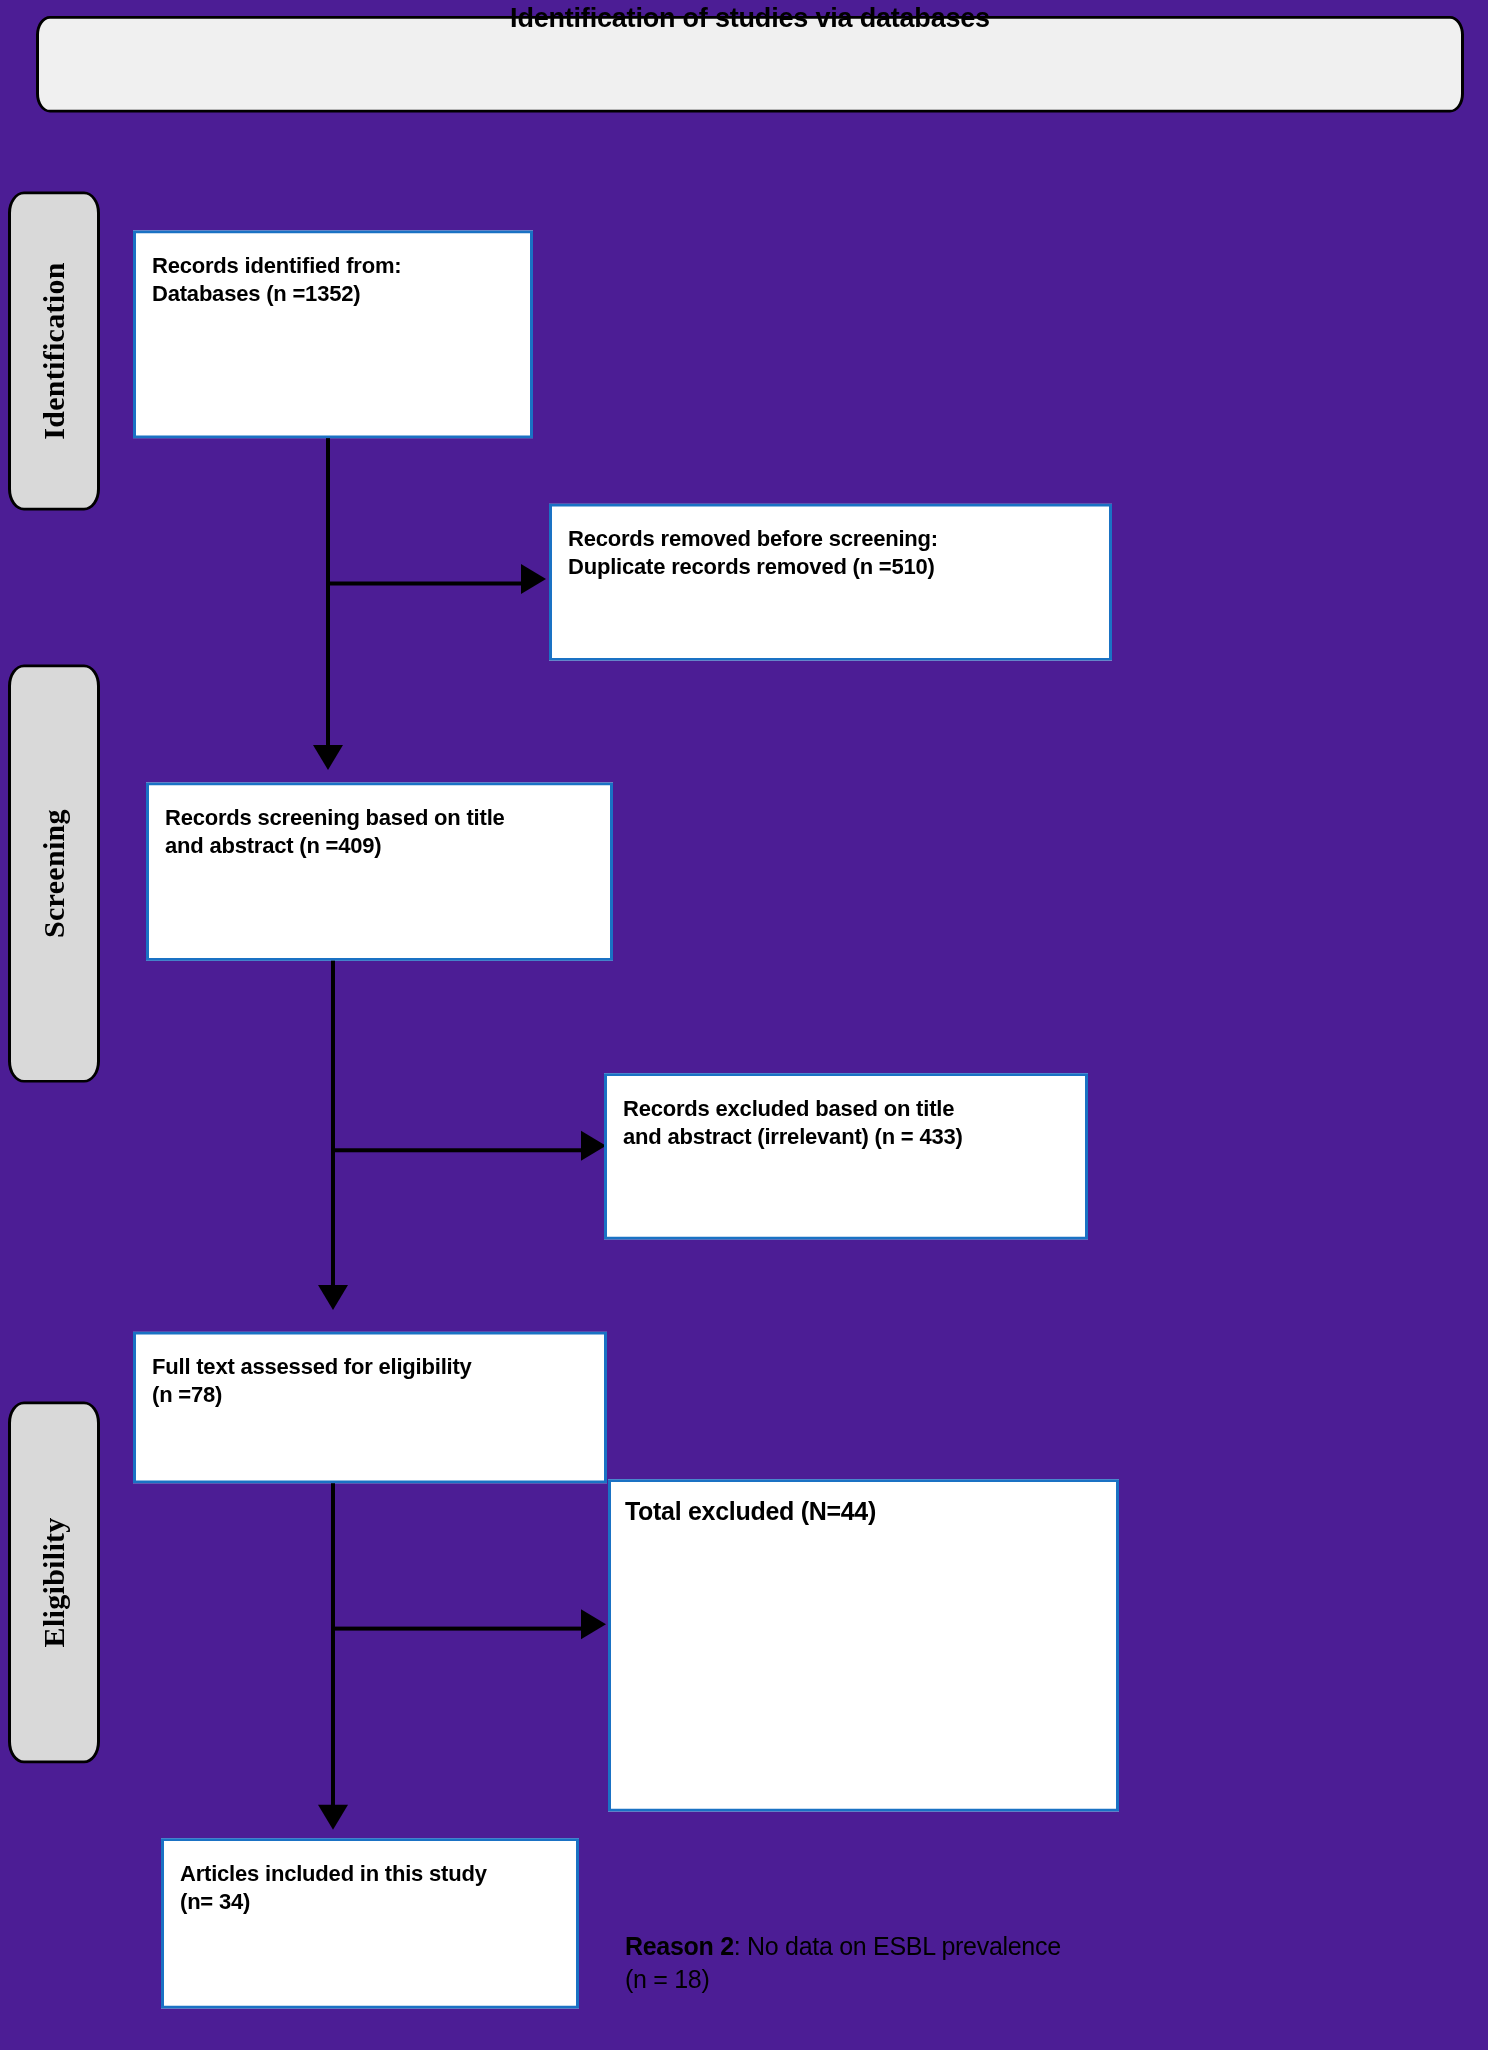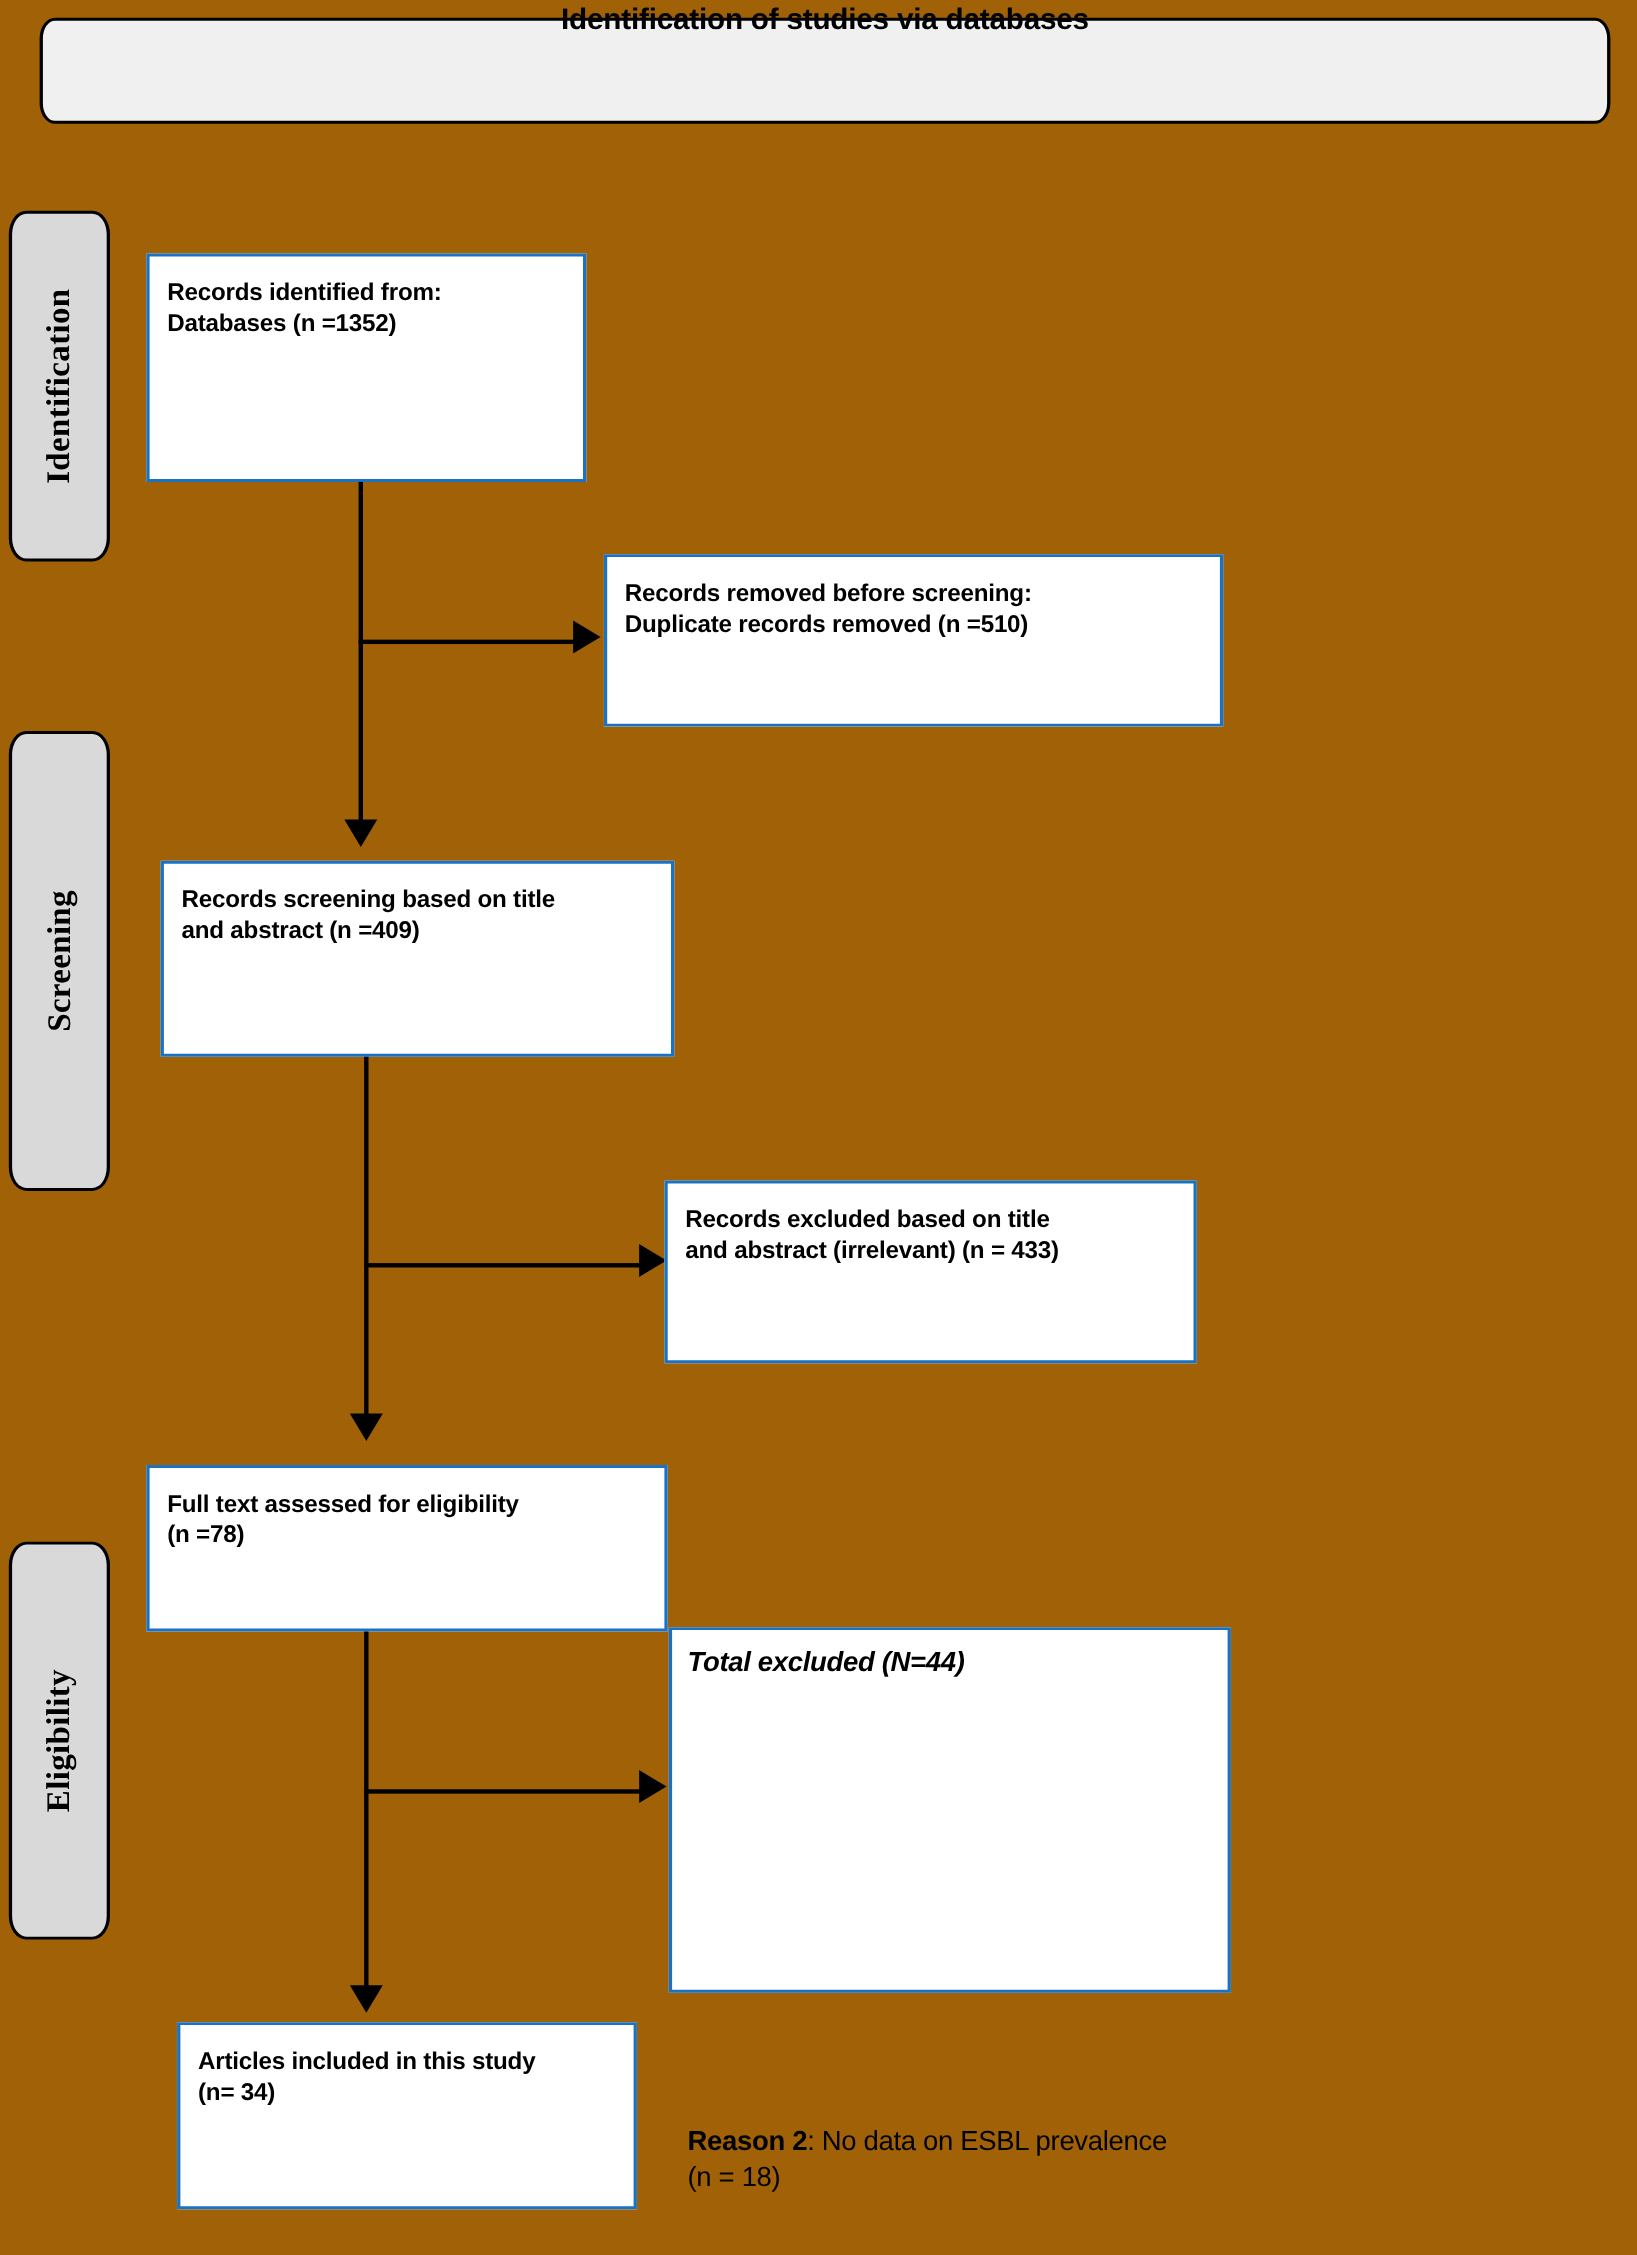--- a/index.html
+++ b/index.html
@@ -7,21 +7,21 @@
     padding: 0;
     background: #ffffff;
   }
   body {
     font-family: "Liberation Sans", sans-serif;
   }
   #page {
     position: relative;
     width: 1488px;
     height: 2050px;
-    background: #a16207;
+    background: #4c1d95;
     overflow: hidden;
   }
 
   
   .banner {
     position: absolute;
     left: 36px;
     top: 12px;
     width: 1428px;
     height: 72px;
@@ -176,21 +176,21 @@
 (n =78)</div>
   </div>
 
   <div class="vline" style="left:331px; top:1107px; height:245px;"></div>
   <div class="arrow-down" style="left: 318px; top: 1347px; transform-origin: left top; transform: scaleY(0.746341);"></div>
 
   <div class="hline" style="left: 331px; top: 1214px; width: 253px; transform-origin: left top; transform: scaleY(0.746341);"></div>
   <div class="arrow-right" style="left: 581px; top: 1201px; transform-origin: left top; transform: scaleY(0.746341);"></div>
 
   <div class="box" style="left: 608px; top: 1104px; width: 511px; height: 248px; padding: 10px 14px; border-top-width: 2.23902px; border-bottom-width: 2.23902px;">
-    <div class="reason-line heading" style="display: block; transform-origin: left top; transform: scaleY(0.746341); height: 133.987%; font-style: italic;">Total excluded (N=44)</div>
+    <div class="reason-line heading" style="display: block; transform-origin: left top; transform: scaleY(0.746341); height: 133.987%;">Total excluded (N=44)</div>
 
     <div class="reason-line" style="display: block; transform-origin: left top; transform: scaleY(0.746341); height: 133.987%;">
       <span class="lbl">Reason 2</span><span>: No data on ESBL prevalence
 (n = 18)</span>
     </div>
 
   </div>
 
   <div class="box" style="left: 161px; top: 1372px; width: 418px; height: 127px; border-top-width: 2.23902px; border-bottom-width: 2.23902px;">
     <div class="box-text" style="display: block; transform-origin: left top; transform: scaleY(0.746341); height: 133.987%;">Articles included in this study

